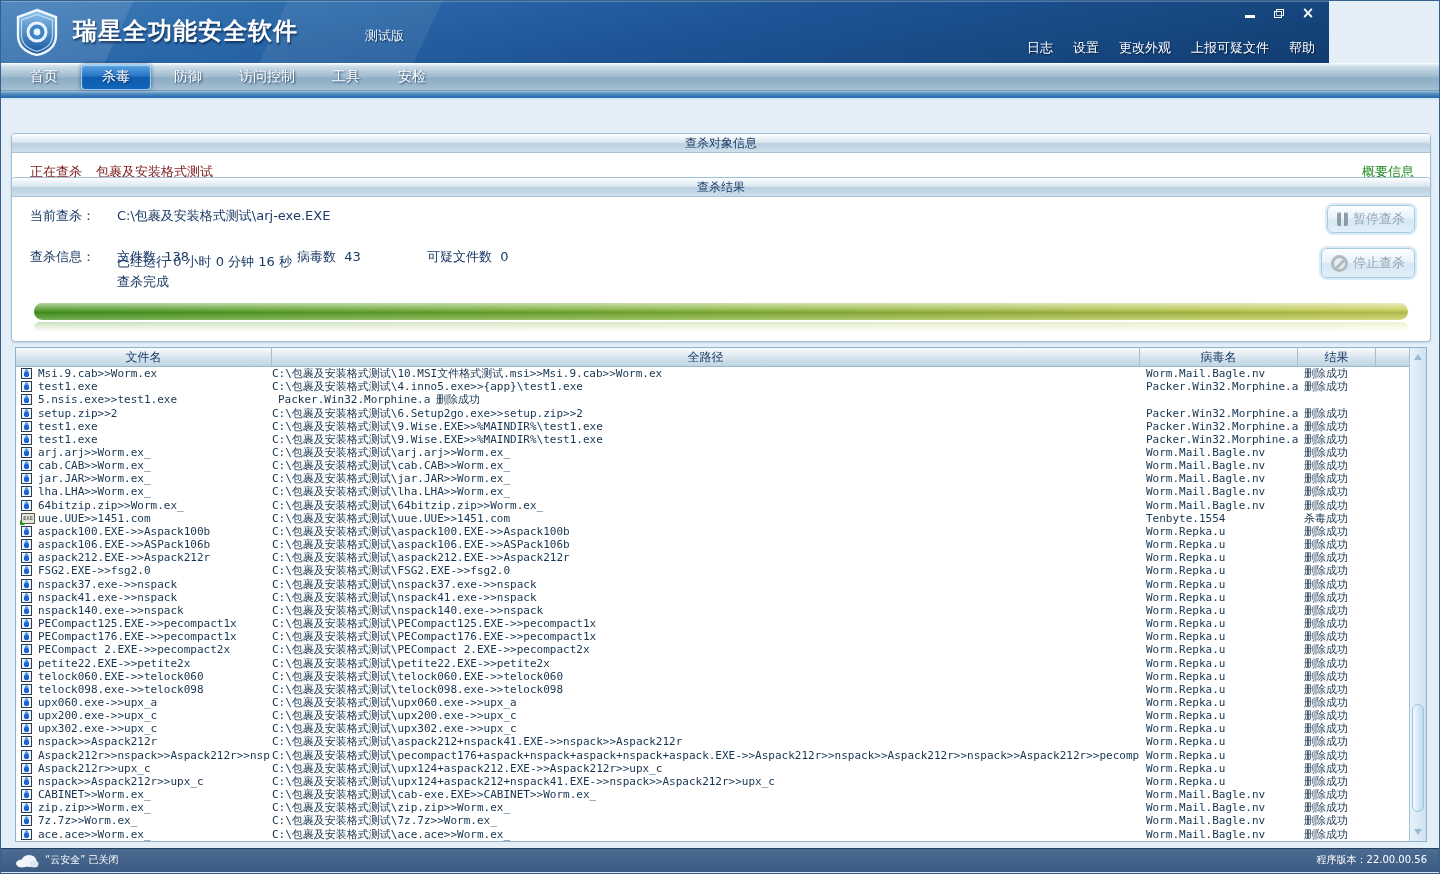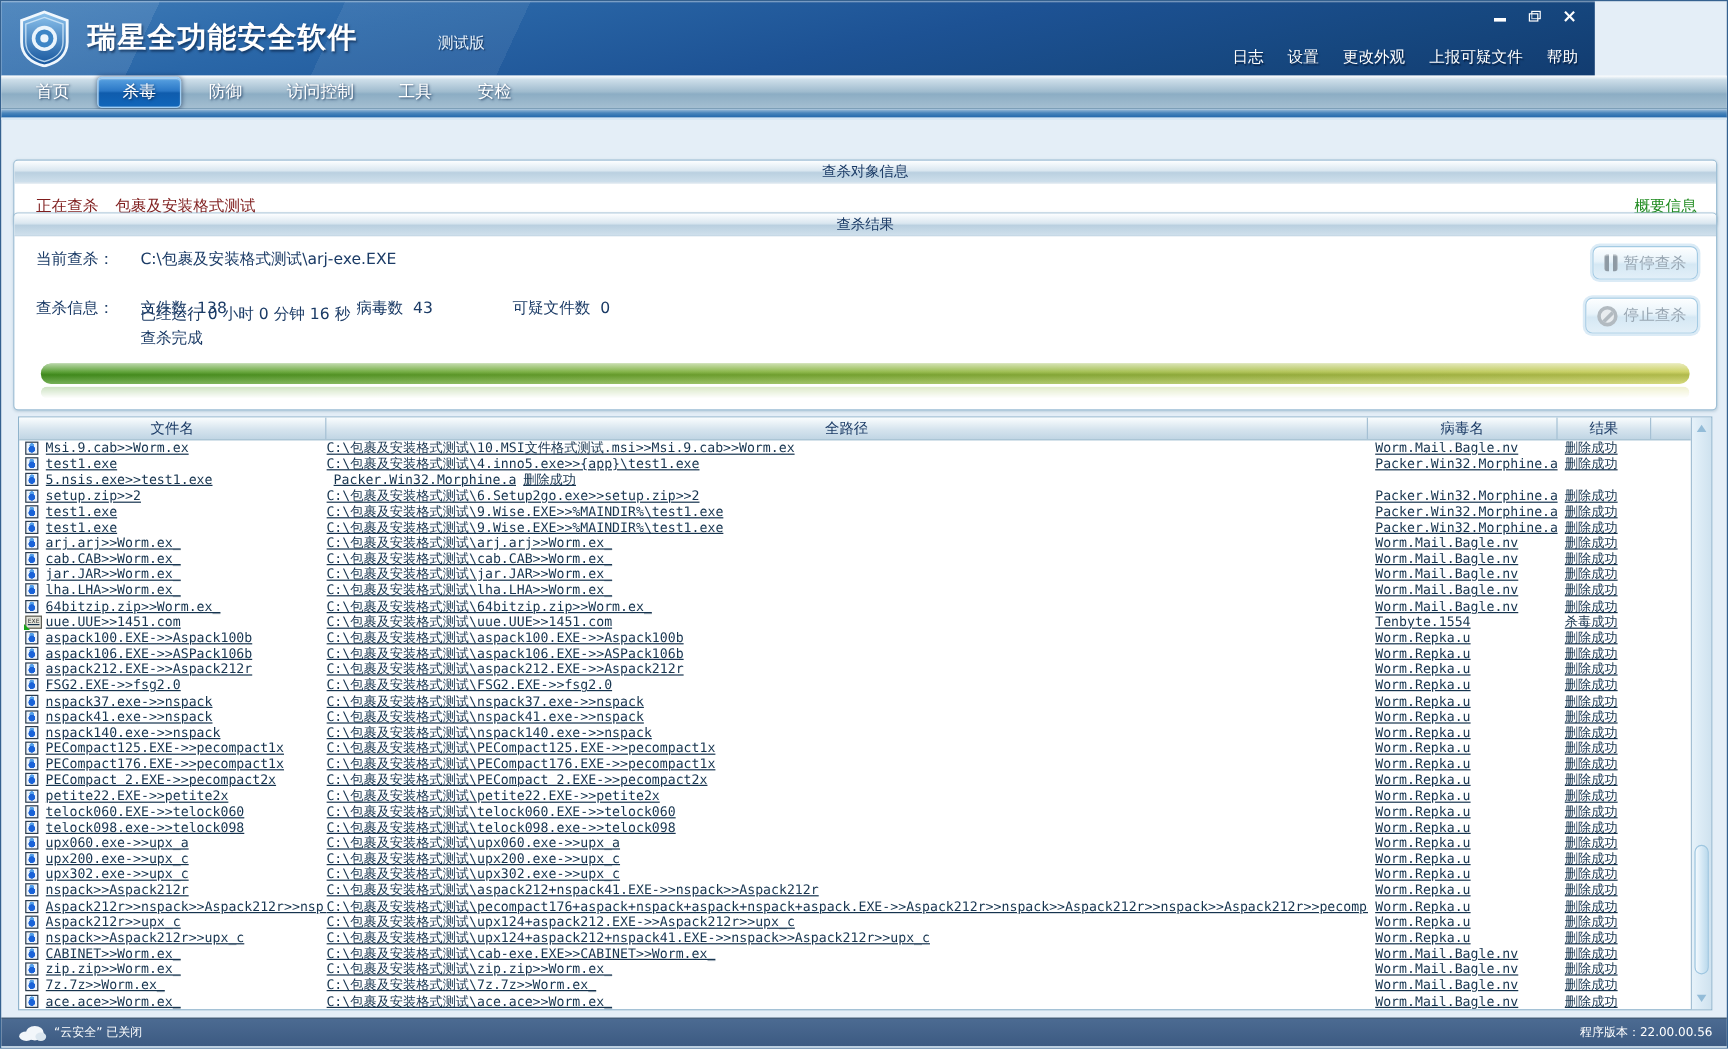--- a/index.html
+++ b/index.html
@@ -92,21 +92,21 @@
   
   .scan-table { position:absolute; left:14px; top:346px; width:1412px; height:495px;
     background:#fff; border:1px solid #8fb3cc; display:flex; }
   .table-main { flex:1; min-width:0; display:flex; flex-direction:column; }
   .thead { height:19px; flex:none; display:flex;
     background:linear-gradient(180deg,#fafdfe 0%,#d6e4ee 55%,#c0d5e4 100%);
     border-bottom:1px solid #9ab8cc; color:#1b3b66; font-size:12px; }
   .th { display:flex; align-items:center; justify-content:center; border-right:1px solid #a5c0d4; cursor:pointer; }
   .th-file { width:256px; } .th-path { width:868px; } .th-virus { width:158px; } .th-result { width:78px; }
   .th-fill { flex:1; border-right:none; }
-  .tbody { flex:1; overflow:hidden; font-family:"DejaVu Sans Mono", monospace; font-size:11px; color:#16344f;text-decoration:underline; }
+  .tbody { flex:1; overflow:hidden; font-family:"DejaVu Sans Mono", monospace; font-size:11px; color:#16344f; }
   .trow { display:flex; height:13.16px; line-height:13px; white-space:nowrap; align-items:center; }
   .cell-icon { width:22px; flex:none; padding-left:5px; display:flex; align-items:center; }
   .c-file { width:234px; flex:none; overflow:hidden; }
   .c-path { width:868px; flex:none; overflow:hidden; }
   .c-virus { width:158px; flex:none; overflow:hidden; padding-left:6px; }
   .c-result { width:78px; flex:none; overflow:hidden; padding-left:6px; }
   .ficon { position:relative; width:11px; height:11px; flex:none; }
   .icon-virus { border:1px solid #2c3c4e; background:#eef4fb;
     background-image:radial-gradient(circle at 50% 60%, #1a63d8 0 2.6px, rgba(0,0,0,0) 3px),
                      radial-gradient(circle at 50% 26%, #53a0ec 0 1.8px, rgba(0,0,0,0) 2.2px); }

